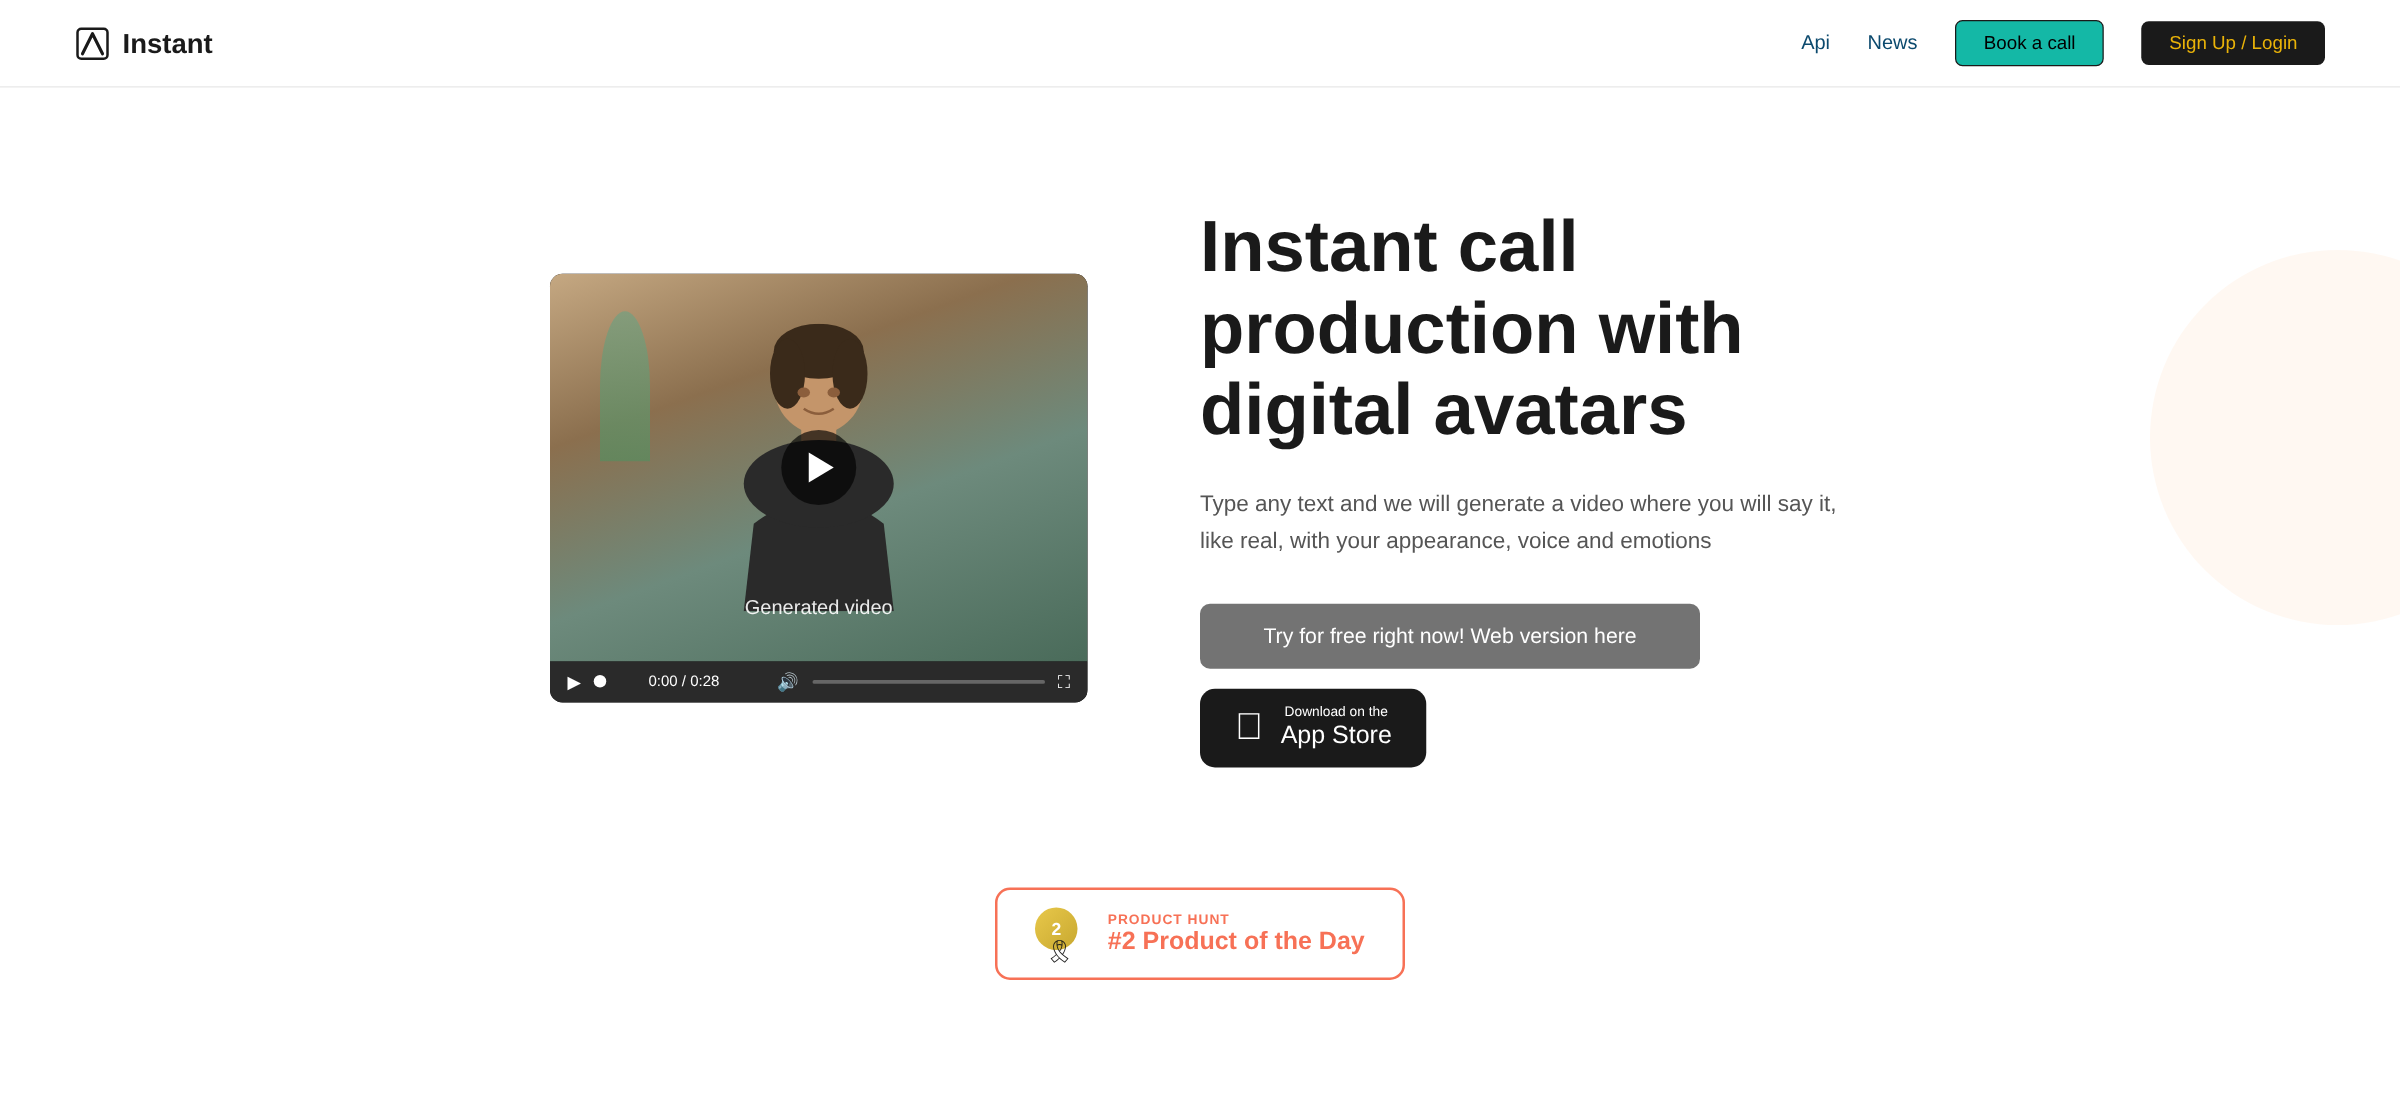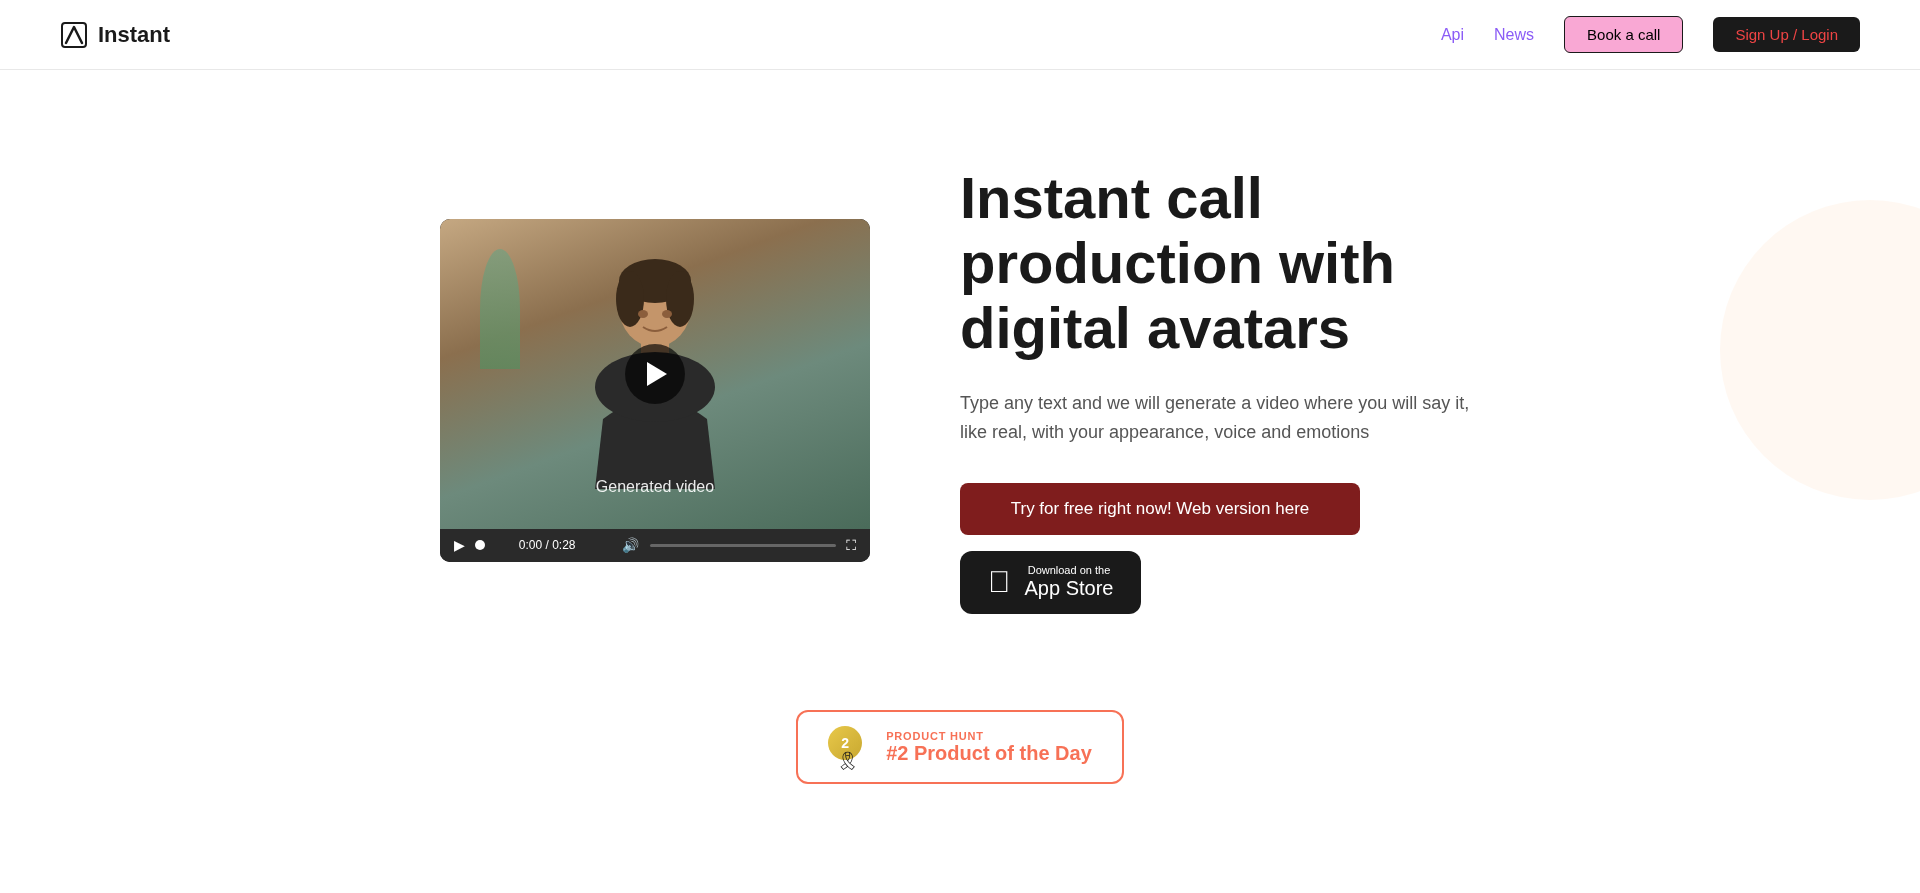--- a/index.html
+++ b/index.html
@@ -27,38 +27,38 @@
       width: 28px;
       height: 28px;
     }
     .nav-right {
       display: flex;
       align-items: center;
       gap: 30px;
     }
     .nav-link {
       font-size: 16px;
-      color: #8b5cf6;
+      color: #0c4a6e;
       text-decoration: none;
       cursor: pointer;
     }
     .btn-book {
       padding: 9px 22px;
       border: 1.5px solid #1a1a1a;
-      background: #f9a8d4;
+      background: #14b8a6;
       border-radius: 6px;
       font-size: 15px;
       font-weight: 500;
       cursor: pointer;
     }
     .btn-signup {
       padding: 9px 22px;
       border: none;
       background: #1a1a1a;
-      color: #ef4444;
+      color: #eab308;
       border-radius: 6px;
       font-size: 15px;
       font-weight: 500;
       cursor: pointer;
     }
 
     
     .main {
       display: flex;
       align-items: center;
@@ -192,21 +192,21 @@
     }
     .hero-subtitle {
       font-size: 18px;
       color: #555;
       line-height: 1.6;
       margin-bottom: 36px;
       font-weight: 400;
     }
     .btn-try {
       display: inline-block;
-      background: #7f1d1d;
+      background: #737373;
       color: #fff;
       padding: 16px 16px;
       border-radius: 8px;
       font-size: 17px;
       font-weight: 500;
       cursor: pointer;
       margin-bottom: 16px;
       border: none;
       width: 100%;
       max-width: 400px;

